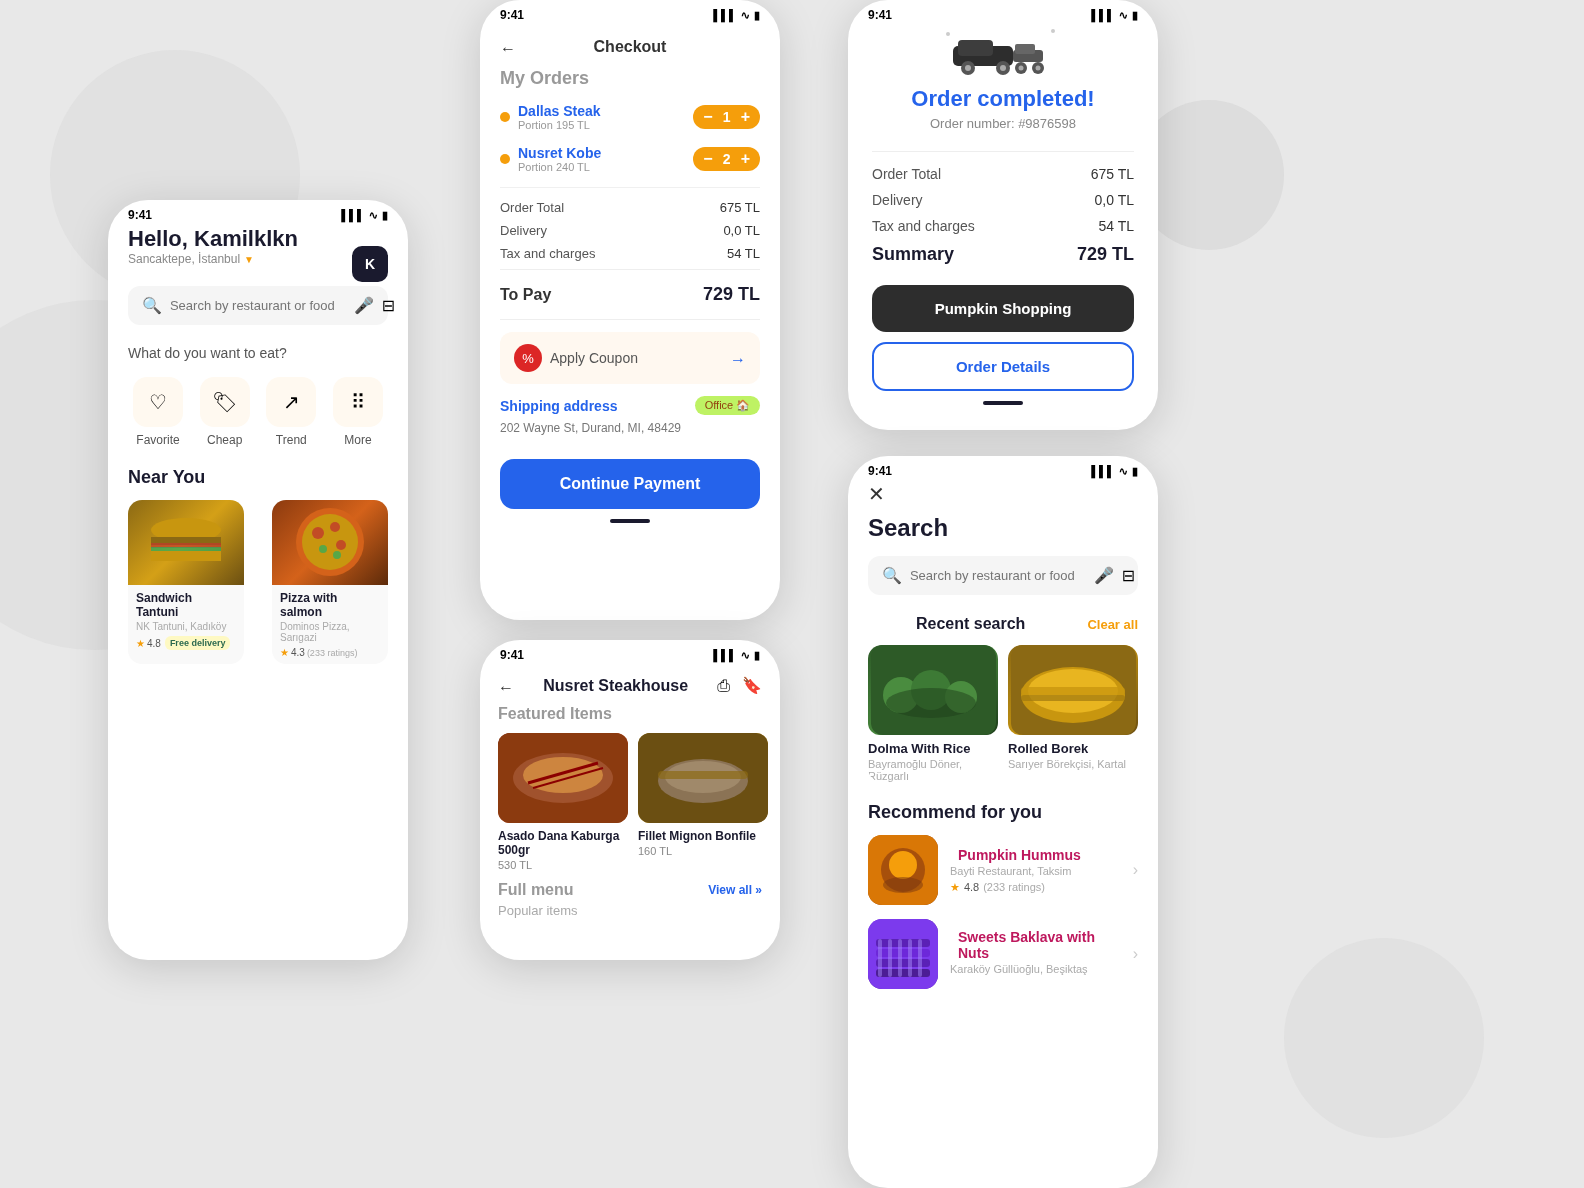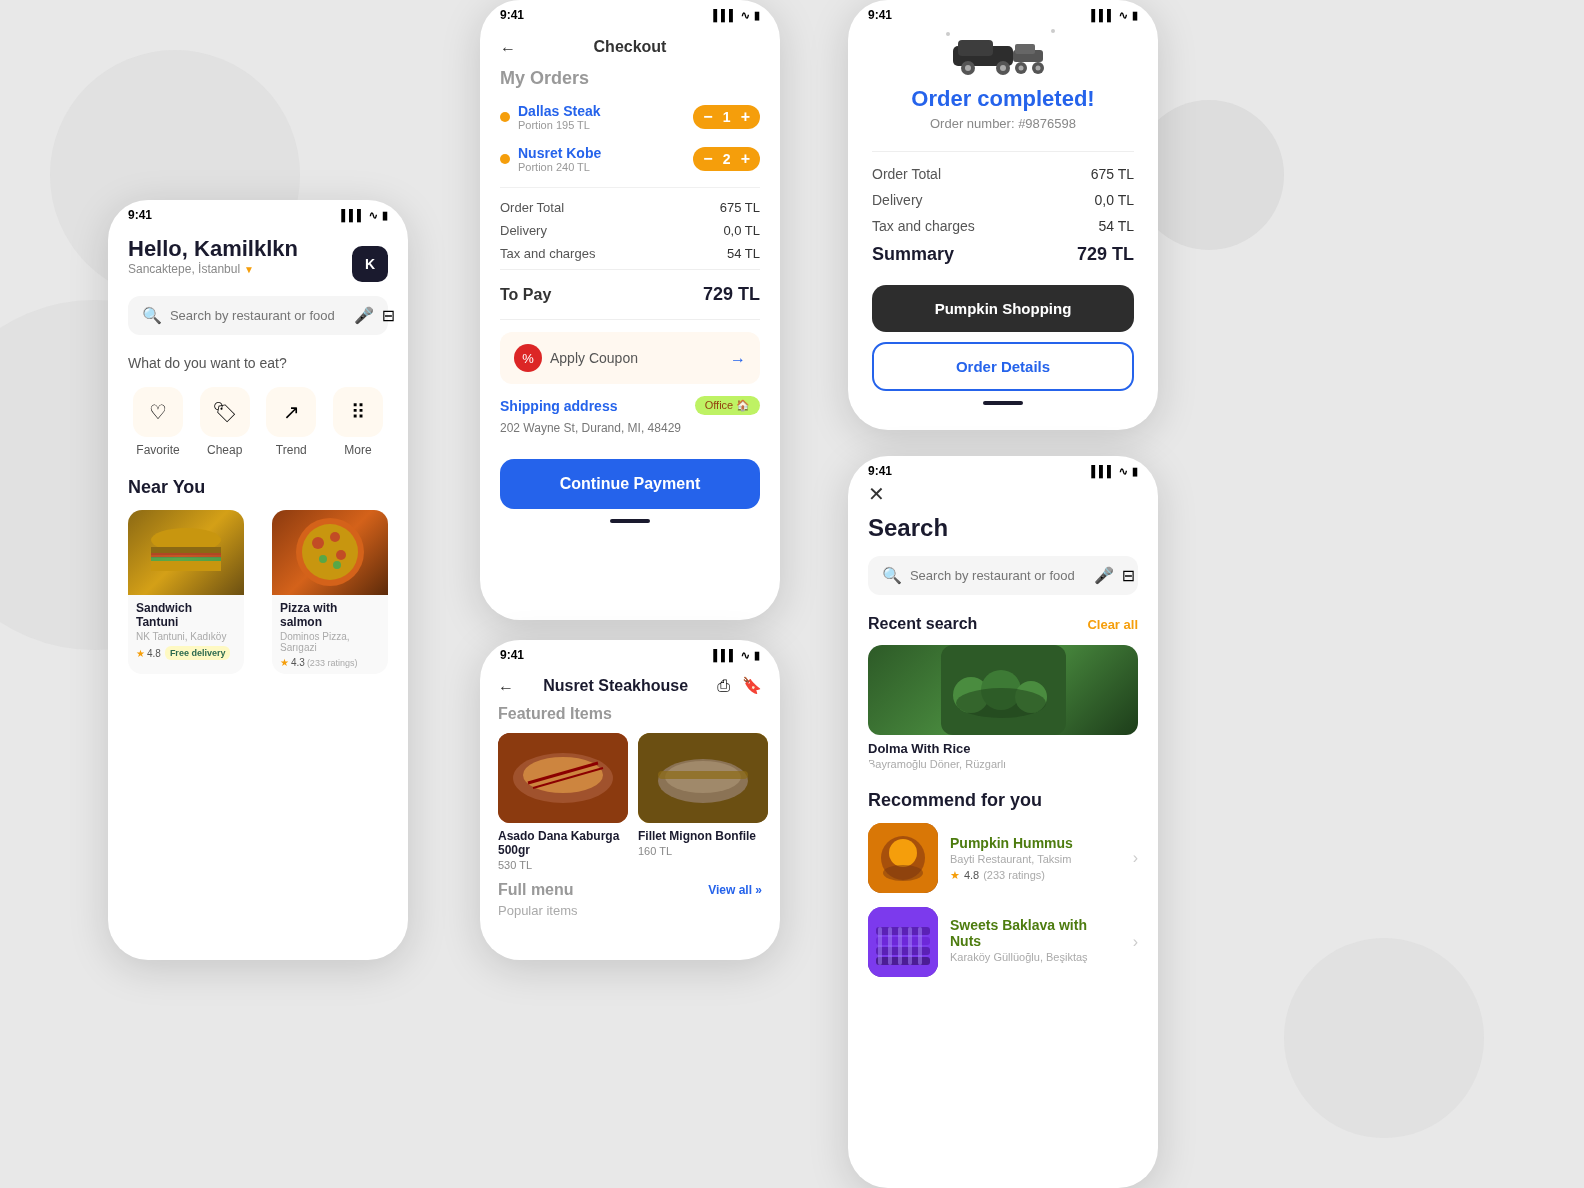--- a/index.html
+++ b/index.html
@@ -43,23 +43,22 @@
       top: 200px;
       width: 300px;
       height: 760px;
     }
     .phone1-content {
       padding: 0 20px;
     }
     .greeting {
       display: flex;
       justify-content: space-between;
-      align-items: center;
+      align-items: flex-end;
       margin-bottom: 4px;
-      margin-top: 10px;
     }
     .greeting-name {
       font-size: 22px;
       font-weight: 700;
       color: #1a1a2e;
     }
     .avatar-k {
       width: 36px;
       height: 36px;
       background: #1a1a2e;
@@ -608,20 +607,21 @@
       font-size: 13px;
       color: #888;
       flex: 1;
       outline: none;
     }
     .recent-search-row {
       display: flex;
       justify-content: space-between;
       align-items: center;
       margin-bottom: 12px;
+      margin-left: 48px;
     }
     .recent-search-title {
       font-size: 16px;
       font-weight: 700;
       color: #1a1a2e;
     }
     .clear-all {
       font-size: 13px;
       color: #f59e0b;
       font-weight: 600;
@@ -680,22 +680,23 @@
     .recommend-img-1 {
       background: linear-gradient(135deg, #d97706 0%, #92400e 50%, #78350f 100%);
     }
     .recommend-img-2 {
       background: linear-gradient(135deg, #7c3aed 0%, #4c1d95 50%, #5b21b6 100%);
     }
     .recommend-info { flex: 1; }
     .recommend-name {
       font-size: 14px;
       font-weight: 700;
-      color: #4d7c0f;
+      color: #be185d;
       margin-bottom: 2px;
+      margin-left: 8px;
     }
     .recommend-restaurant {
       font-size: 11px;
       color: #aaa;
       margin-bottom: 4px;
     }
     .recommend-rating {
       display: flex;
       align-items: center;
       gap: 4px;
@@ -1068,20 +1069,33 @@
             <rect width="125" height="90" rx="12" fill="#2d5a27"></rect>
             <circle cx="30" cy="50" r="18" fill="#4a8c3f"></circle>
             <circle cx="60" cy="45" r="20" fill="#3d7a35"></circle>
             <circle cx="90" cy="52" r="16" fill="#4a8c3f"></circle>
             <ellipse cx="60" cy="58" rx="45" ry="15" fill="#1d3d1a" opacity="0.5"></ellipse>
           </svg>
         </div>
         <div class="search-food-name">Dolma With Rice</div>
         <div class="search-food-restaurant">Bayramoğlu Döner, Rüzgarlı</div>
       </div>
+      <div class="search-food-card">
+        <div class="search-food-img search-food-img-2" style="display:flex;align-items:center;justify-content:center;">
+          <svg width="125" height="90" viewBox="0 0 125 90">
+            <rect width="125" height="90" rx="12" fill="#8B6914"></rect>
+            <ellipse cx="62" cy="50" rx="52" ry="28" fill="#C8960F"></ellipse>
+            <ellipse cx="62" cy="46" rx="45" ry="22" fill="#E8B520"></ellipse>
+            <rect x="10" y="42" width="104" height="8" rx="4" fill="#c8960f" opacity="0.8"></rect>
+            <rect x="10" y="50" width="104" height="6" rx="3" fill="#a07810" opacity="0.7"></rect>
+          </svg>
+        </div>
+        <div class="search-food-name">Rolled Borek</div>
+        <div class="search-food-restaurant">Sarıyer Börekçisi, Kartal</div>
+      </div>
     </div>
 
     <div class="recommend-title">Recommend for you</div>
 
     <div class="recommend-card">
       <div class="recommend-img recommend-img-1" style="display:flex;align-items:center;justify-content:center;border-radius:14px;">
         <svg width="70" height="70" viewBox="0 0 70 70">
           <rect width="70" height="70" rx="14" fill="#d97706"></rect>
           <circle cx="35" cy="35" r="22" fill="#92400e" opacity="0.7"></circle>
           <circle cx="35" cy="30" r="14" fill="#f59e0b"></circle>

